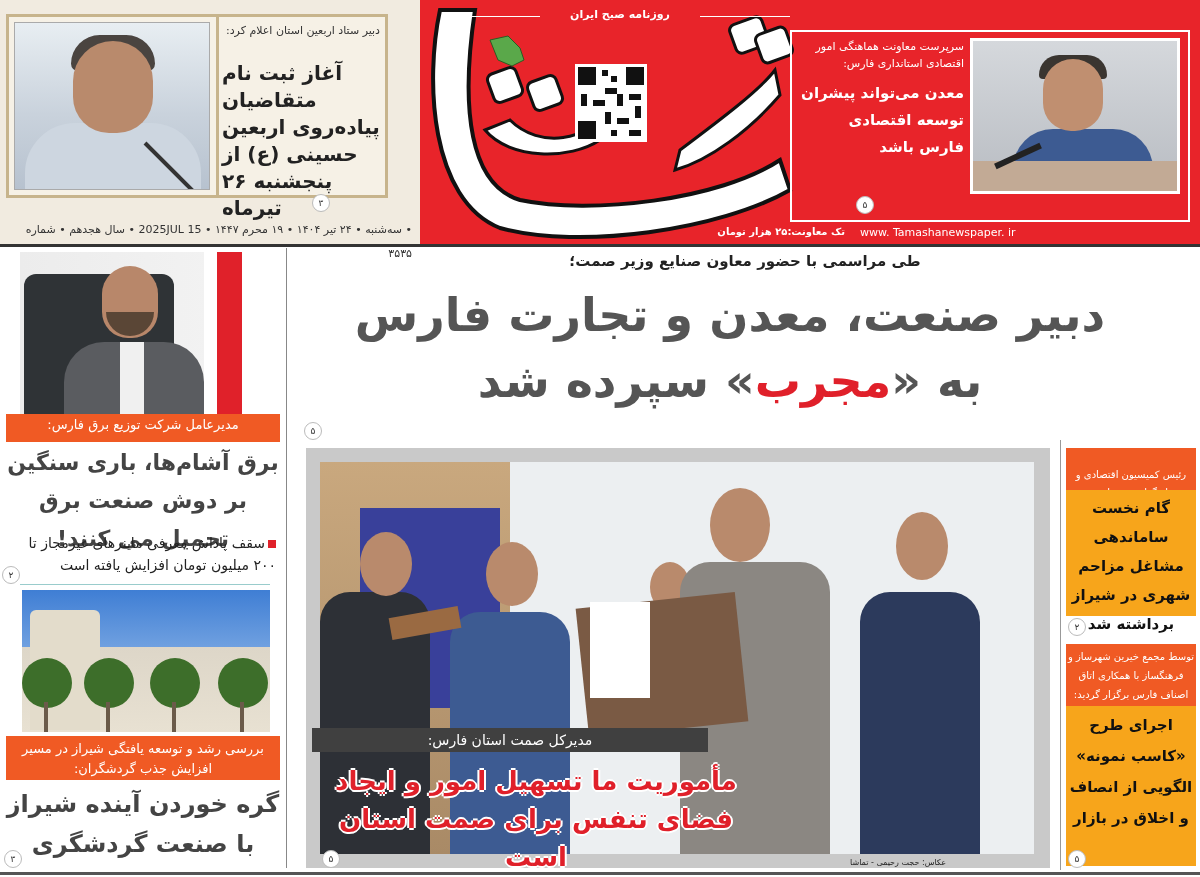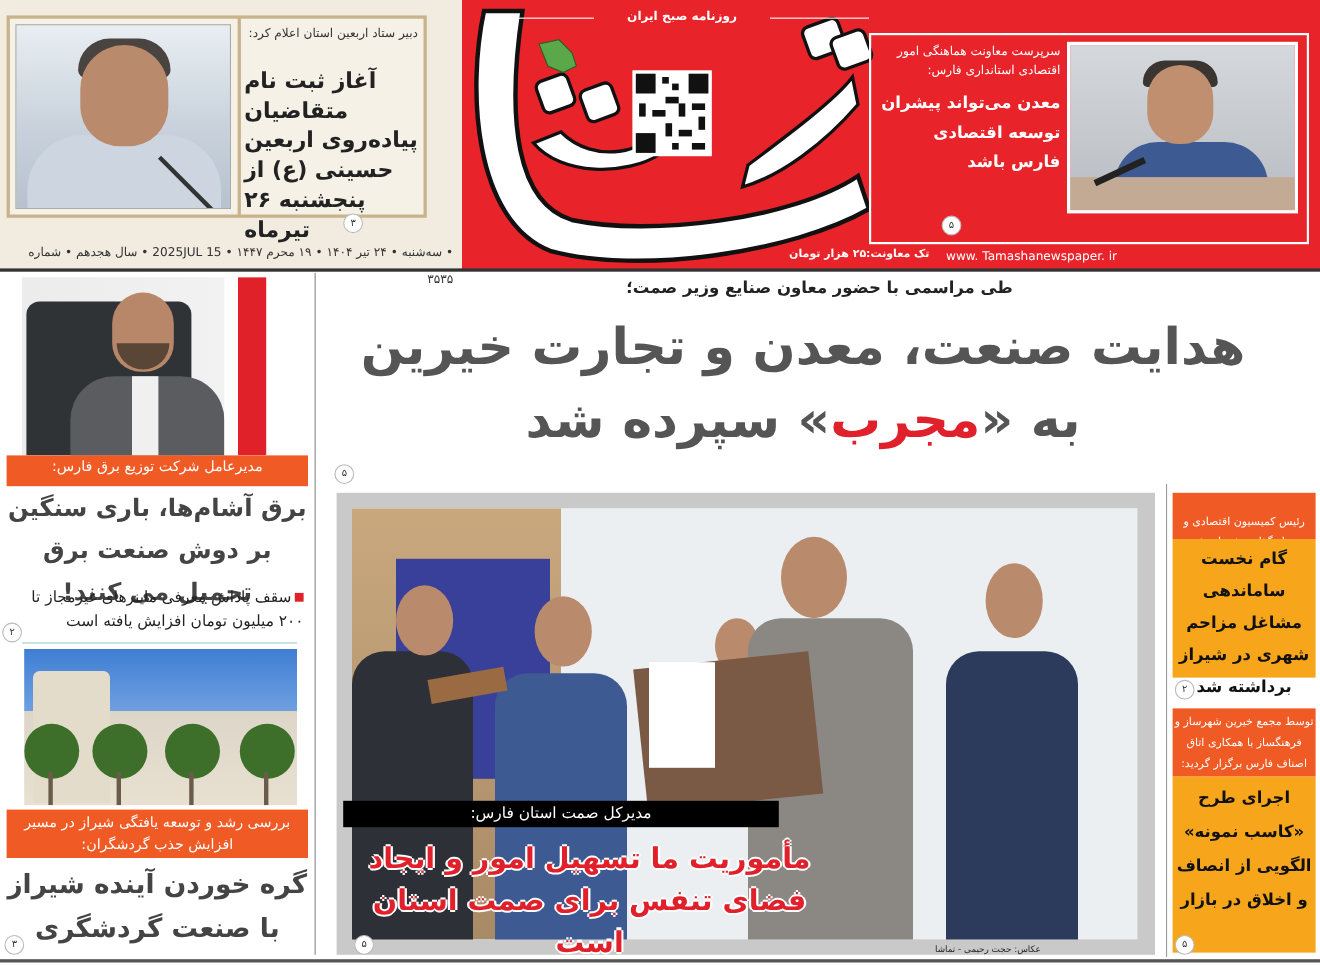--- a/index.html
+++ b/index.html
@@ -83,21 +83,21 @@
 
   
   .photo-frame { left: 306px; top: 448px; width: 744px; height: 420px; background: #c9c9c9; }
   .photo { left: 320px; top: 462px; width: 714px; height: 392px; background: #eceff1; overflow: hidden; }
   .photo .wall { position: absolute; left: 0; top: 0; width: 190px; height: 392px; background: linear-gradient(180deg,#c9a87e 0%,#a98a66 100%); }
   .photo .banner { position: absolute; left: 40px; top: 46px; width: 140px; height: 200px; background: #39409a; }
   .photo .p { position: absolute; border-radius: 30px 30px 0 0; }
   .photo .h { position: absolute; border-radius: 50%; background: #b98a6c; }
   .photo .doc { position: absolute; left: 262px; top: 138px; width: 160px; height: 130px; background: #7a5a44; transform: rotate(-6deg); }
   .photo .paper { position: absolute; left: 270px; top: 140px; width: 60px; height: 96px; background: #fff; }
-  .green-bar { left: 312px; top: 728px; width: 396px; height: 24px; background: #000000; color: #fff; font-size: 14px; text-align: center; line-height: 24px; }
+  .green-bar { left: 312px; top: 728px; width: 396px; height: 24px; background: #404040; color: #fff; font-size: 14px; text-align: center; line-height: 24px; }
   .photo-title { left: 326px; top: 762px; width: 420px; font-size: 26px; font-weight: bold; color: #e0202a; text-align: center; line-height: 38px; text-shadow: 2px 0 #fff, -2px 0 #fff, 0 2px #fff, 0 -2px #fff; }
   .credit { left: 850px; top: 858px; width: 180px; font-size: 8px; color: #222; text-align: left; }
 
   .bottom-line { left: 0; top: 872px; width: 1200px; height: 3px; background: #555; }
 </style>
 </head>
 <body>
 
 <div class="abs mast-left"></div>
 <div class="abs mast-red"></div>
@@ -160,21 +160,21 @@
     <div class="mic"></div>
 </div>
 <div class="abs tr-kicker">سرپرست معاونت هماهنگی امور اقتصادی استانداری فارس:</div>
 <div class="abs tr-title">معدن می‌تواند پیشران توسعه اقتصادی فارس باشد</div>
 <div class="abs page-badge" style="left:856px;top:196px;">۵</div>
 
 <div class="abs mast-bottom-line"></div>
 
 <div class="abs main-kicker">طی مراسمی با حضور معاون صنایع وزیر صمت؛</div>
 <div class="abs main-h1">
-  <div>هدایت صنعت، معدن و تجارت خیرین</div>
+  <div>دبیر صنعت، معدن و تجارت فارس</div>
   <div><span>به «</span><span class="red">مجرب</span><span>» سپرده شد</span></div>
 </div>
 <div class="abs page-badge" style="left:304px;top:422px;">۵</div>
 
 <div class="abs col-left-border"></div>
 <div class="abs ll-photo">
   <div class="chair"></div>
     <div class="suit"></div>
     <div class="shirt"></div>
     <div class="head"></div>

